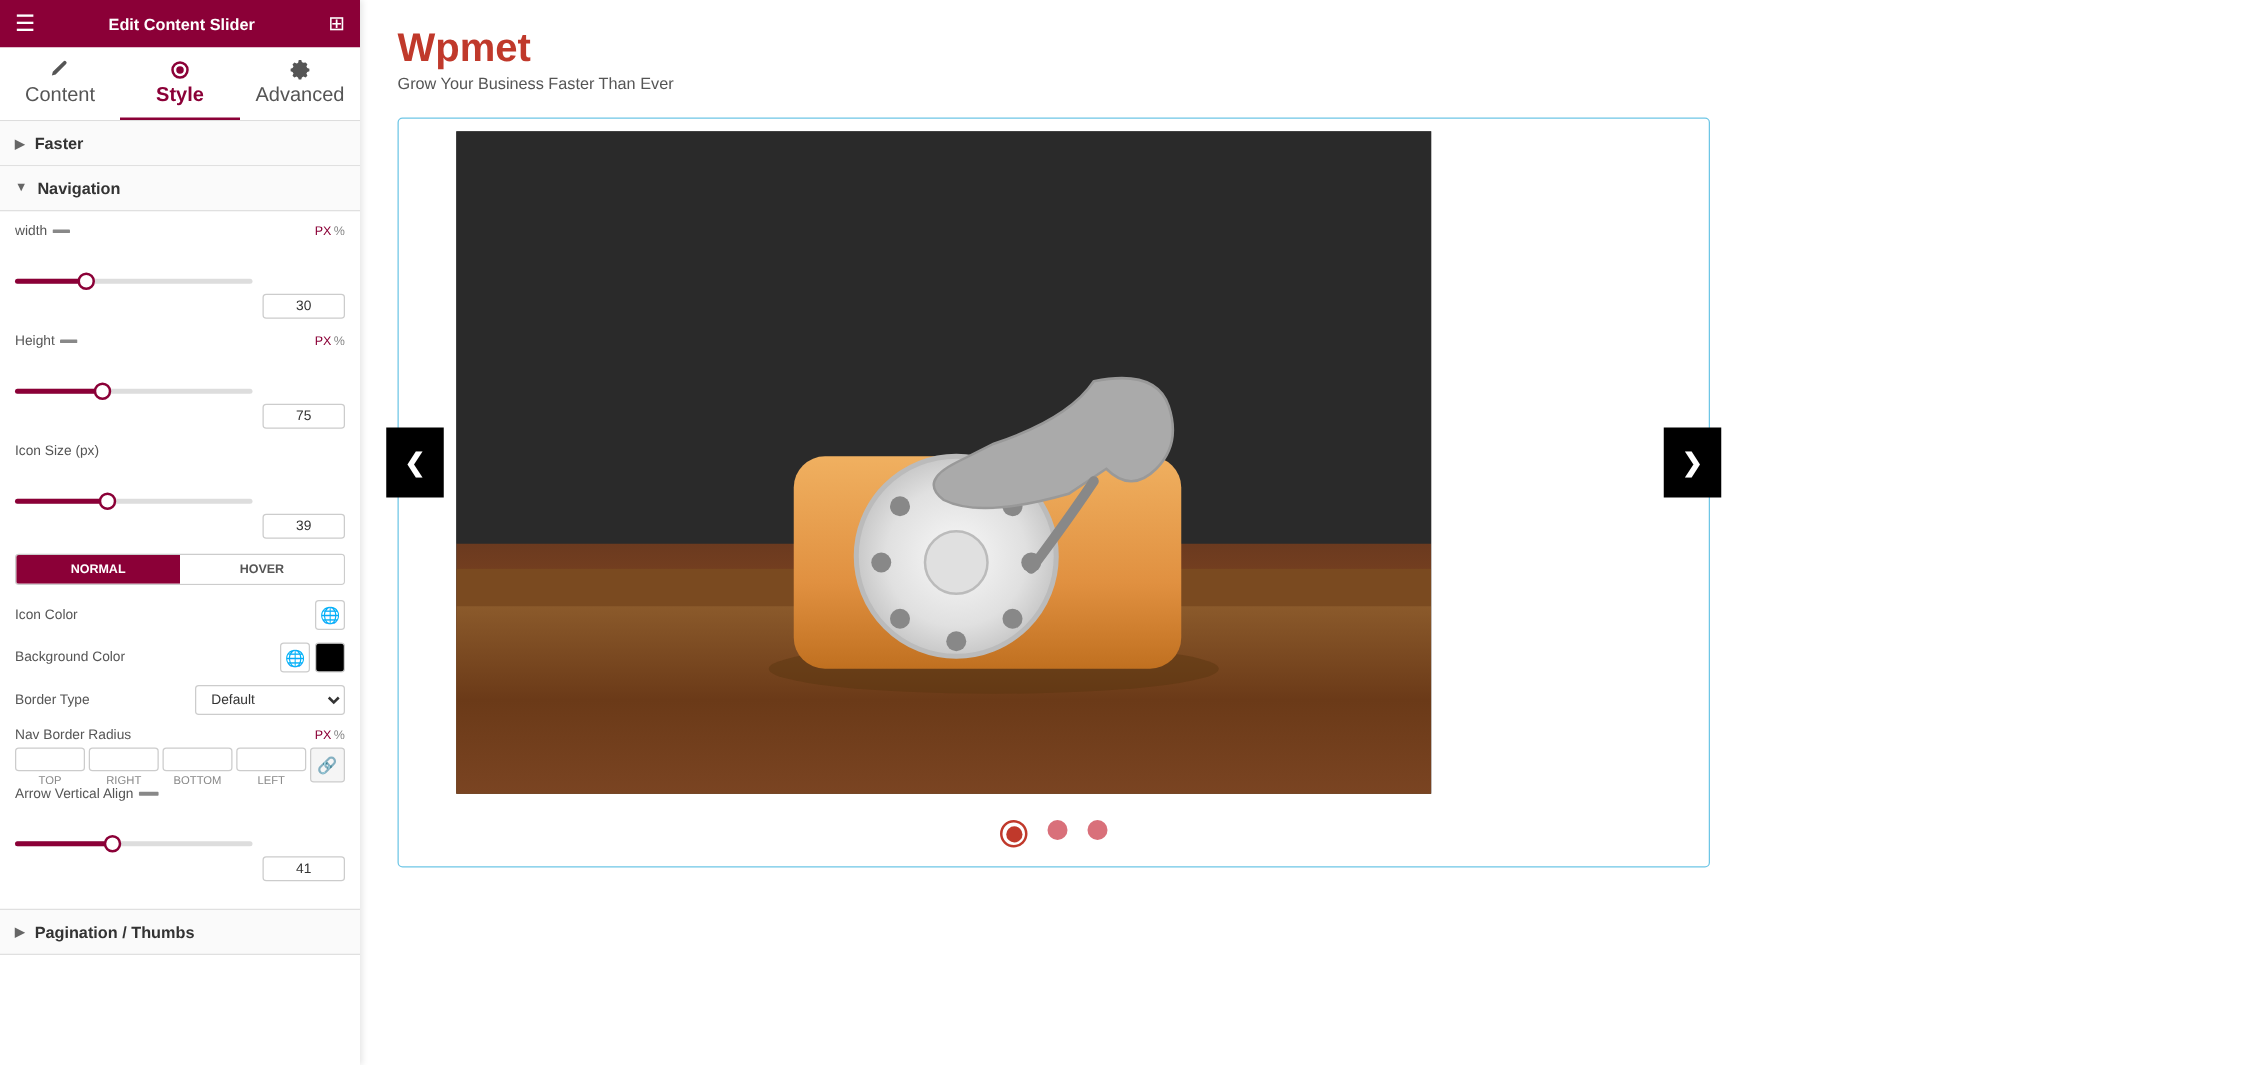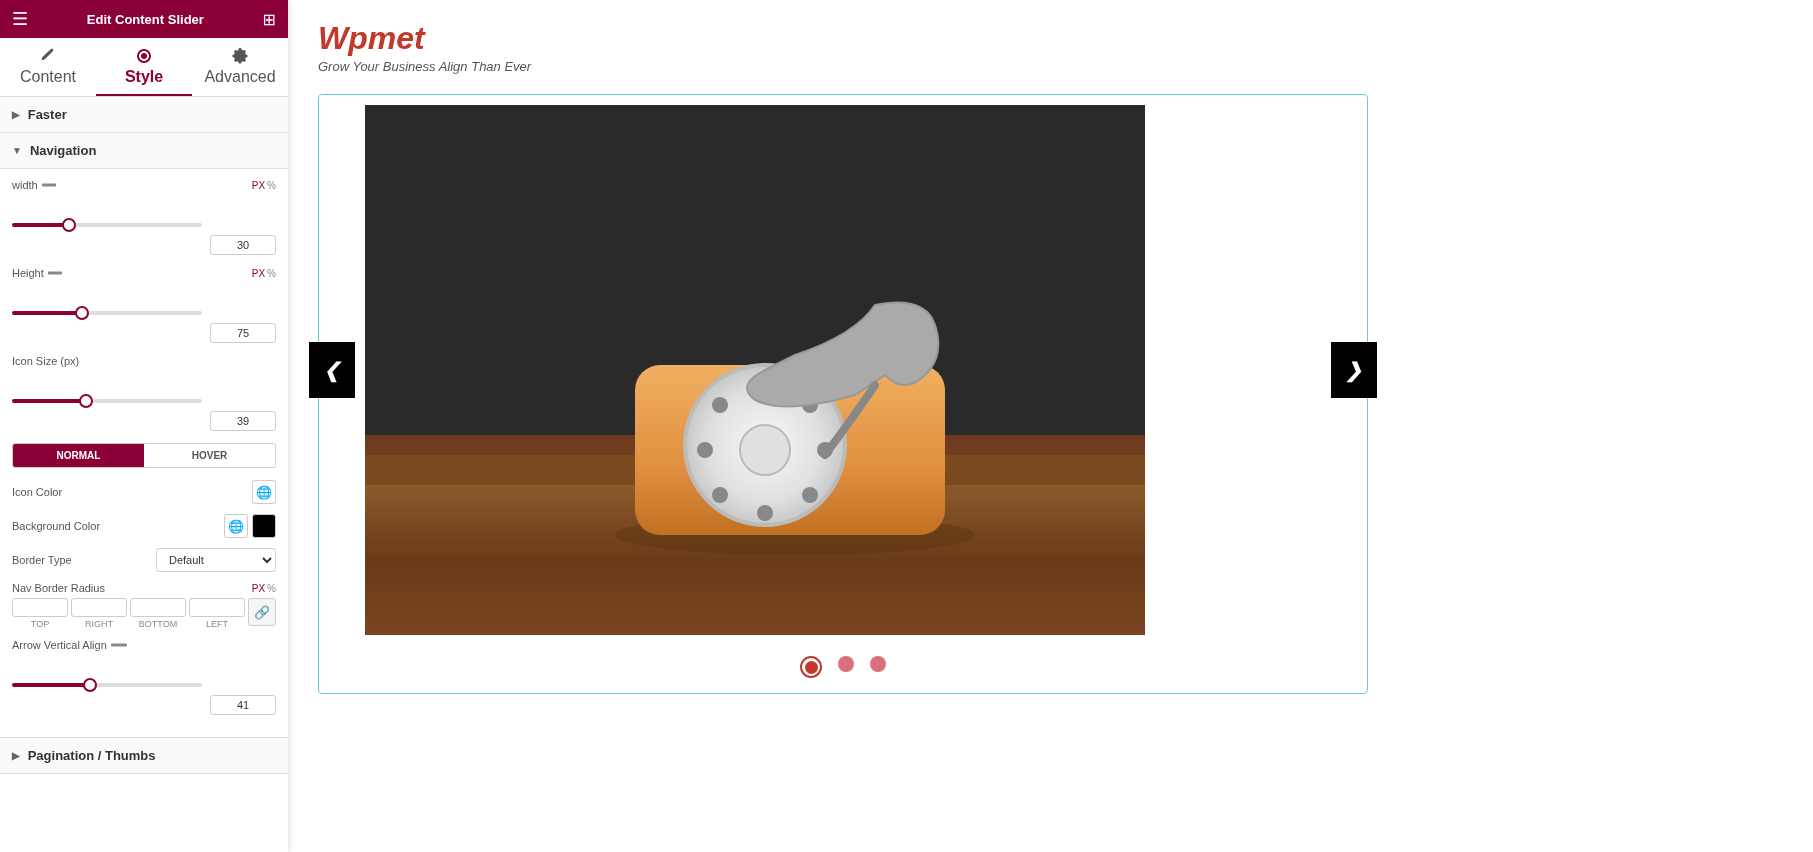--- a/index.html
+++ b/index.html
@@ -238,21 +238,20 @@
       border-radius: 3px;
       padding: 4px 8px;
       font-size: 11px;
       color: #333;
       background: #fff;
       cursor: pointer;
       width: 120px;
     }
 
     .border-radius-field {
-      margin-bottom: 10px;
     }
     .border-radius-header {
       display: flex;
       align-items: center;
       justify-content: space-between;
       margin-bottom: 4px;
     }
     .border-radius-label {
       font-size: 11px;
       color: #555;
@@ -296,21 +295,20 @@
     .pagination-section {
       border-top: 1px solid #e0e0e0;
     }
 
     
     .main-content {
       flex: 1;
       background: #fff;
       padding: 20px 30px;
       overflow: auto;
-      font-style: italic;
     }
     .site-title {
       color: #c0392b;
       font-size: 32px;
       font-weight: 700;
       margin-bottom: 2px;
     }
     .site-subtitle {
       color: #555;
       font-size: 13px;
@@ -614,21 +612,21 @@
         <span>Pagination / Thumbs</span>
       </div>
     </div>
 
   </div>
 
 </div>
 
 <div class="main-content">
   <div class="site-title">Wpmet</div>
-  <div class="site-subtitle">Grow Your Business Align Than Ever</div>
+  <div class="site-subtitle">Grow Your Business Faster Than Ever</div>
 
   <div class="slider-widget">
     <div class="slider-with-sides">
 
       <div class="nav-arrow left">❮</div>
 
       <div class="slider-center">
 
         <div class="phone-scene">
 

